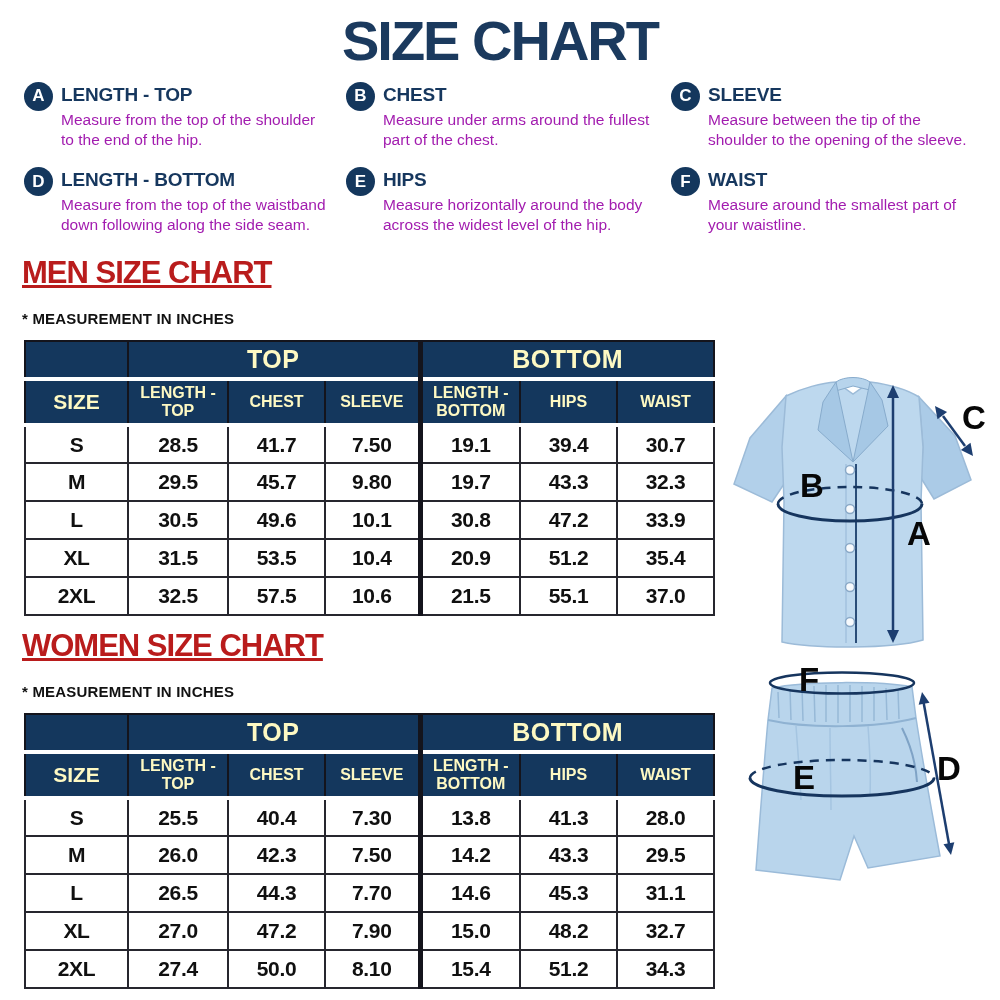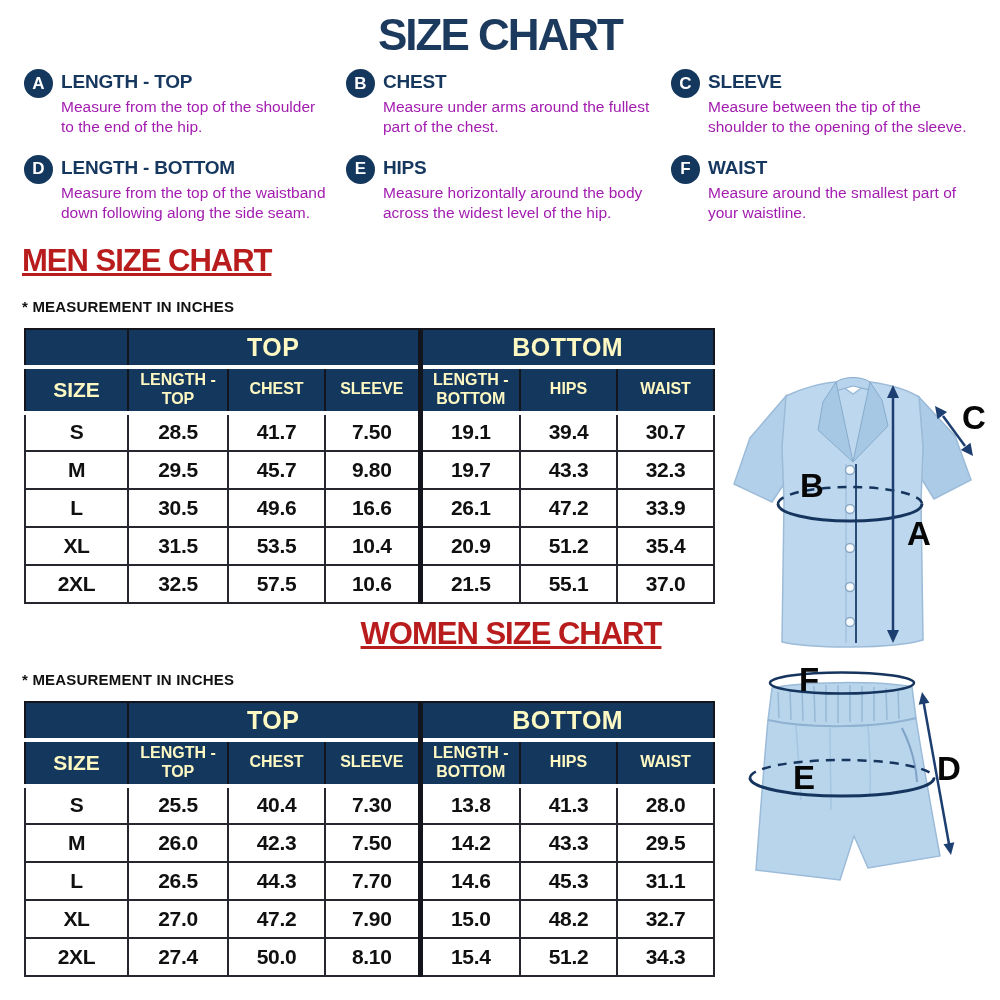--- a/index.html
+++ b/index.html
@@ -3,21 +3,21 @@
 <meta charset="utf-8">
 <style>
   html,body{margin:0;padding:0;background:#ffffff;}
   .page{
     position:relative;width:1000px;height:1000px;background:#ffffff;overflow:hidden;
     font-family:"Liberation Sans",sans-serif;color:#1f1f1f;
   }
   
   .title{
     margin:12px 0 6px 0;text-align:center;
-    font-size:44px;line-height:1.05;font-weight:700;letter-spacing:-2px;
+    font-size:56px;line-height:1.05;font-weight:700;letter-spacing:-2px;
     color:#1b3a5e;
   }
   
   .defs{
     display:grid;grid-template-columns:322px 325px auto;
     margin:10px 0 0 24px;
   }
   .def{display:flex;gap:8px;margin-bottom:17px;padding-right:14px;}
   .badge{
     flex:0 0 auto;width:29px;height:29px;border-radius:50%;
@@ -25,21 +25,21 @@
     display:flex;align-items:center;justify-content:center;margin-top:1px;
   }
   .def-title{font-size:19px;font-weight:700;color:#16375e;letter-spacing:-0.2px;margin:3px 0 4px 0;}
   .def-desc{font-size:15.5px;line-height:1.28;color:#a21caf;max-width:272px;}
   
   .section-heading{
     margin:4px 0 0 22px;font-size:31px;line-height:1.1;font-weight:700;
     letter-spacing:-1px;color:#b91c1c;text-decoration:underline;
   }
   .note{margin:20px 0 0 22px;font-size:15px;font-weight:700;color:#111111;letter-spacing:0.2px;}
-  .women-gap{margin-top:13px;text-align:center;}
+  .women-gap{margin-top:13px;}
   
   table.size-table{border-collapse:collapse;table-layout:fixed;margin:13px 0 0 24px;}
   table.size-table th,table.size-table td{text-align:center;vertical-align:middle;padding:0;}
   table.size-table thead th{
     background:#14375d;color:#fef9c3;
     border:2px solid #14141c;border-bottom:4px solid #ffffff;
   }
   .group-row{height:38px;}
   .cols-row{height:46px;}
   .group-label{font-size:25px;font-weight:700;letter-spacing:0.5px;}
@@ -155,22 +155,22 @@
           <td>9.80</td>
           <td class="group-sep">19.7</td>
           <td>43.3</td>
           <td>32.3</td>
         </tr>
 
         <tr>
           <td>L</td>
           <td>30.5</td>
           <td>49.6</td>
-          <td>16.6</td>
-          <td class="group-sep">26.1</td>
+          <td>10.1</td>
+          <td class="group-sep">30.8</td>
           <td>47.2</td>
           <td>33.9</td>
         </tr>
 
         <tr>
           <td>XL</td>
           <td>31.5</td>
           <td>53.5</td>
           <td>10.4</td>
           <td class="group-sep">20.9</td>

